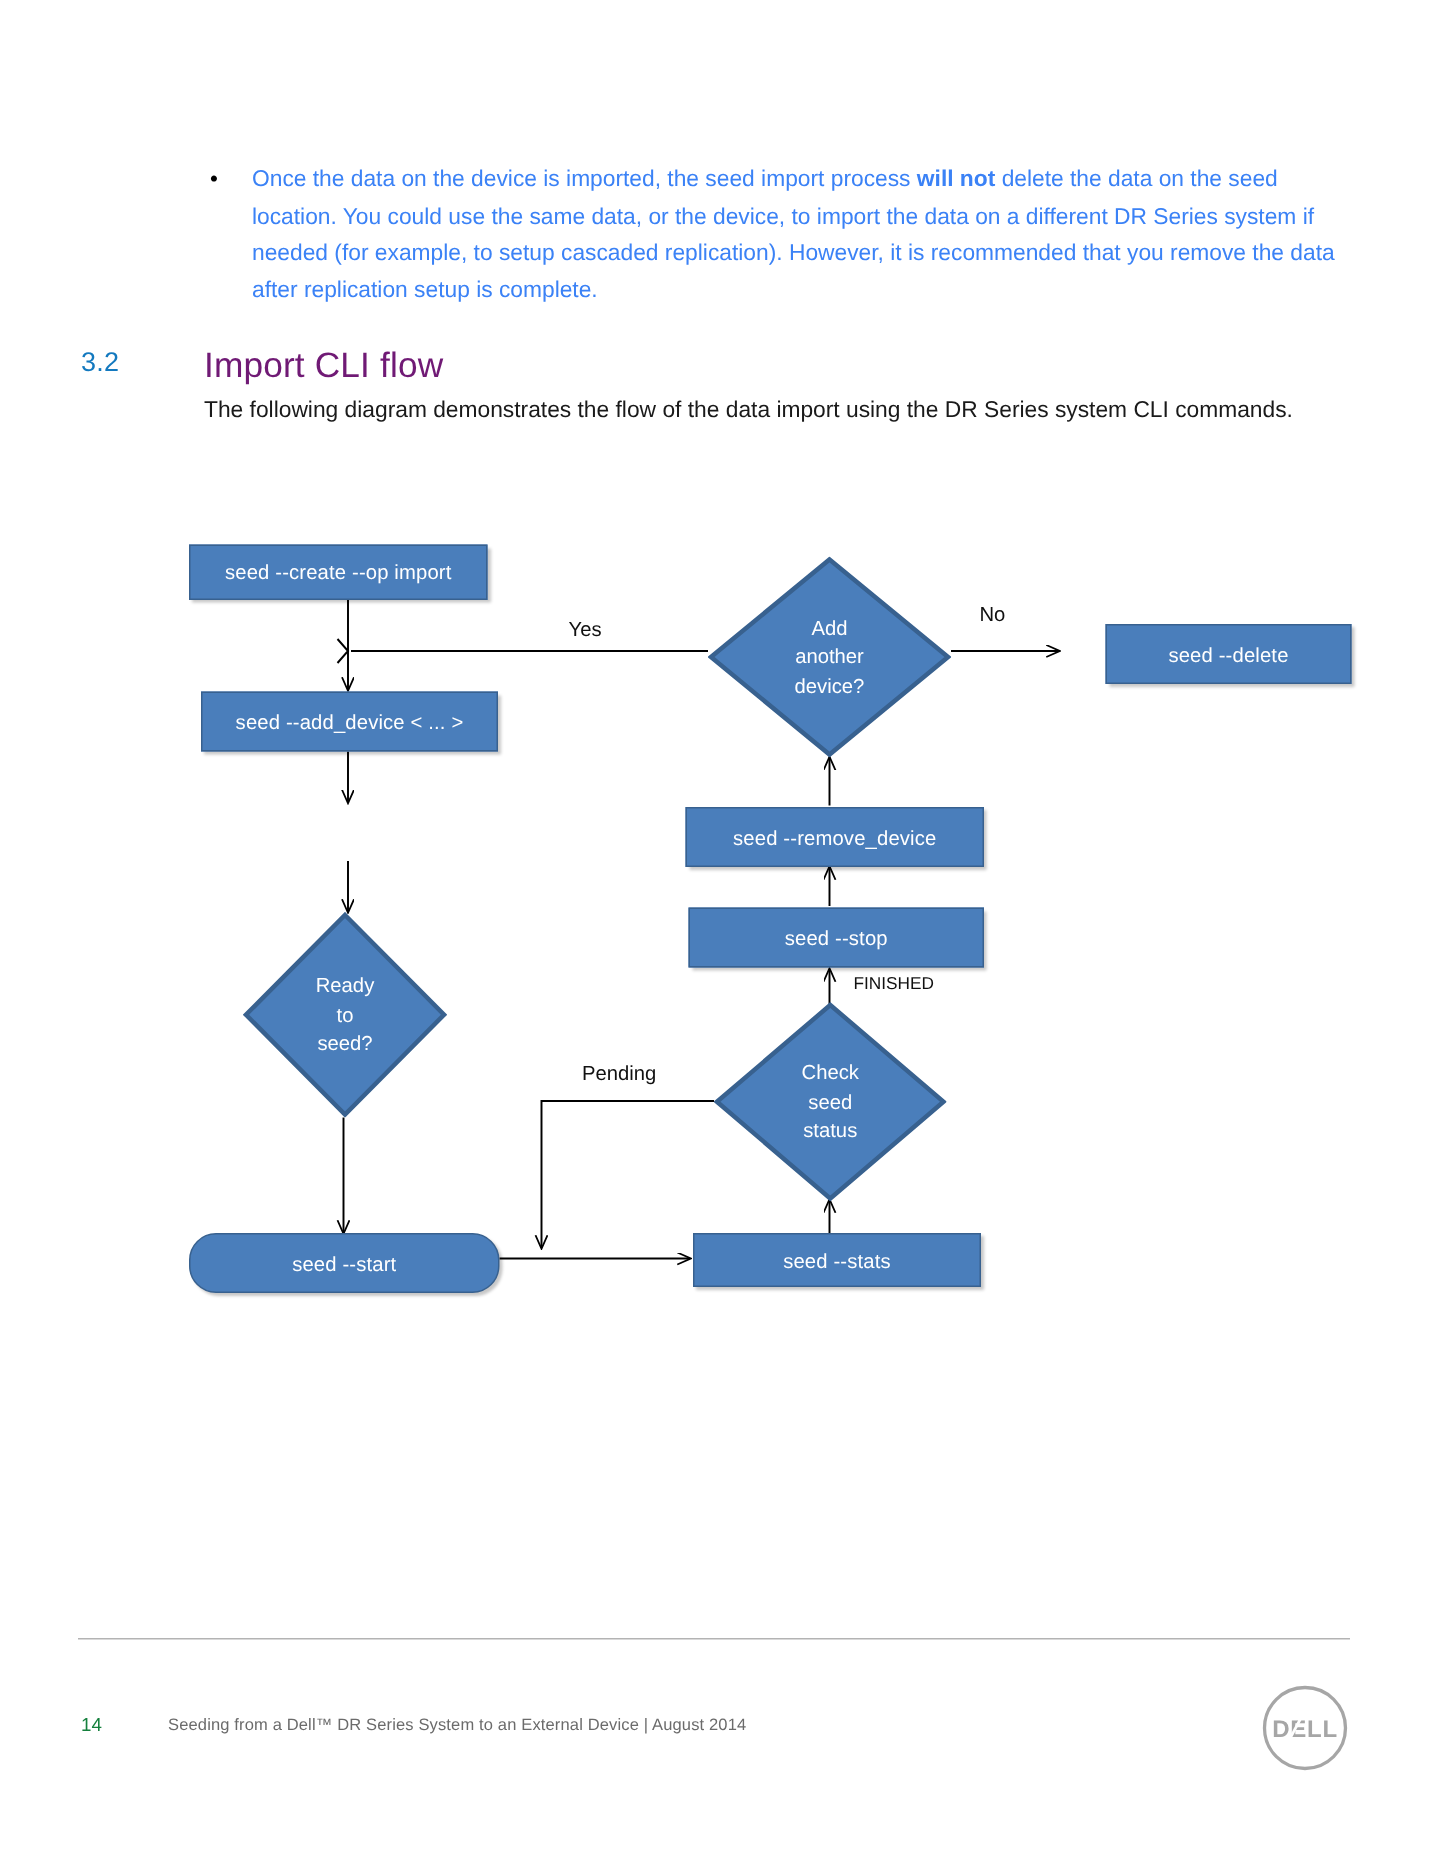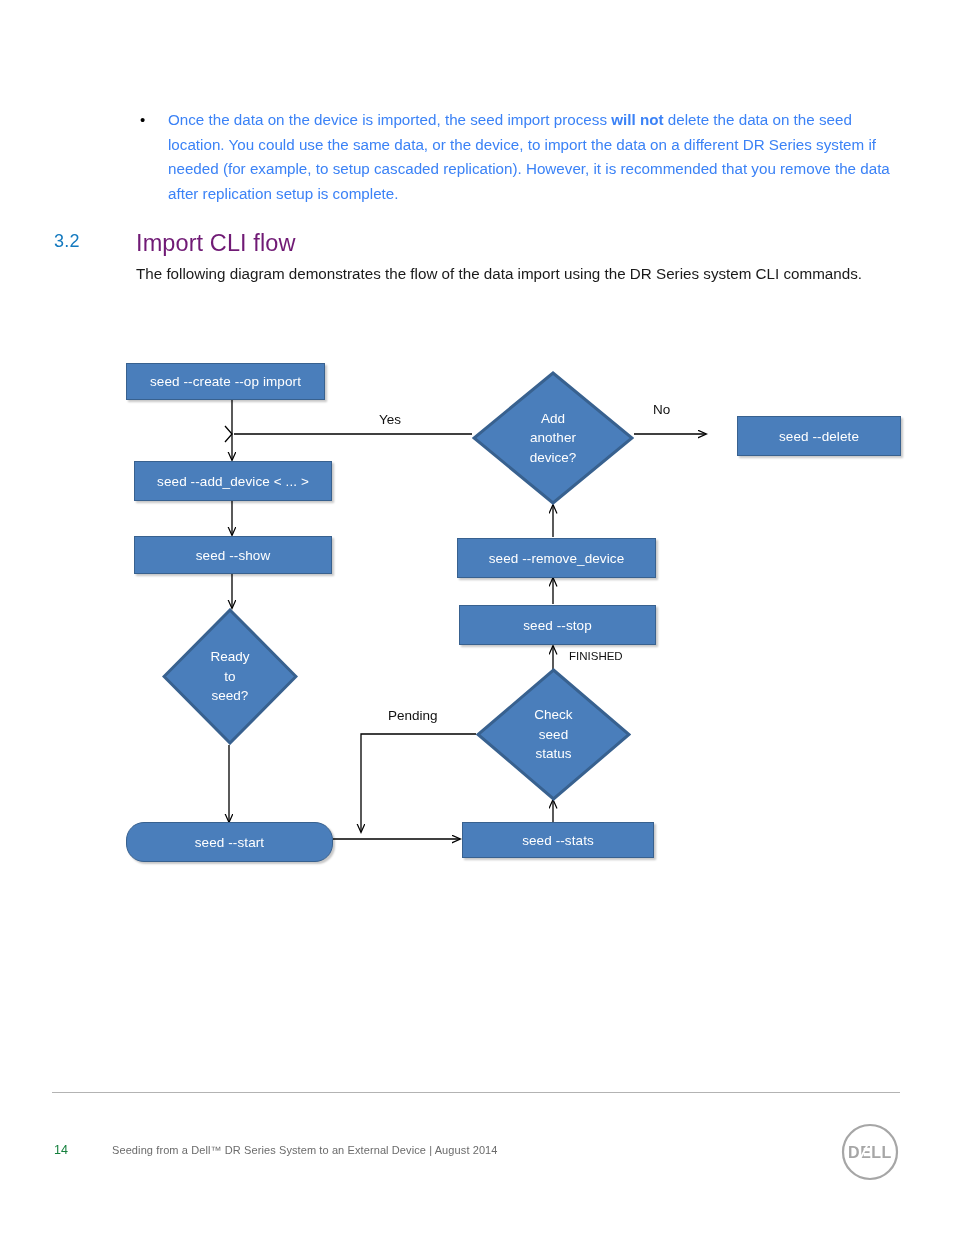--- a/index.html
+++ b/index.html
@@ -221,23 +221,20 @@
     </svg>
 
     <div class="node box" style="left:126px;top:363px;width:199px;height:37px;">
       <span>seed --create --op import</span>
     </div>
 
     <div class="node box" style="left:134px;top:461px;width:198px;height:40px;">
       <span>seed --add_device &lt; ... &gt;</span>
     </div>
 
-    <div class="node box" style="left:134px;top:536px;width:198px;height:38px;">
-      <span>seed --show</span>
-    </div>
 
     <div class="diamond-wrap" style="left:162px;top:608px;width:136px;height:137px;">
       <svg class="diamond-shape" viewBox="0 0 136 137" preserveAspectRatio="none">
         <polygon points="68,2 134,68.5 68,135 2,68.5" fill="#4a7ebb" stroke="#38618f" stroke-width="3"></polygon>
       </svg>
       <div class="diamond-label">
         <span>Ready</span>
         <span>to</span>
         <span>seed?</span>
       </div>

